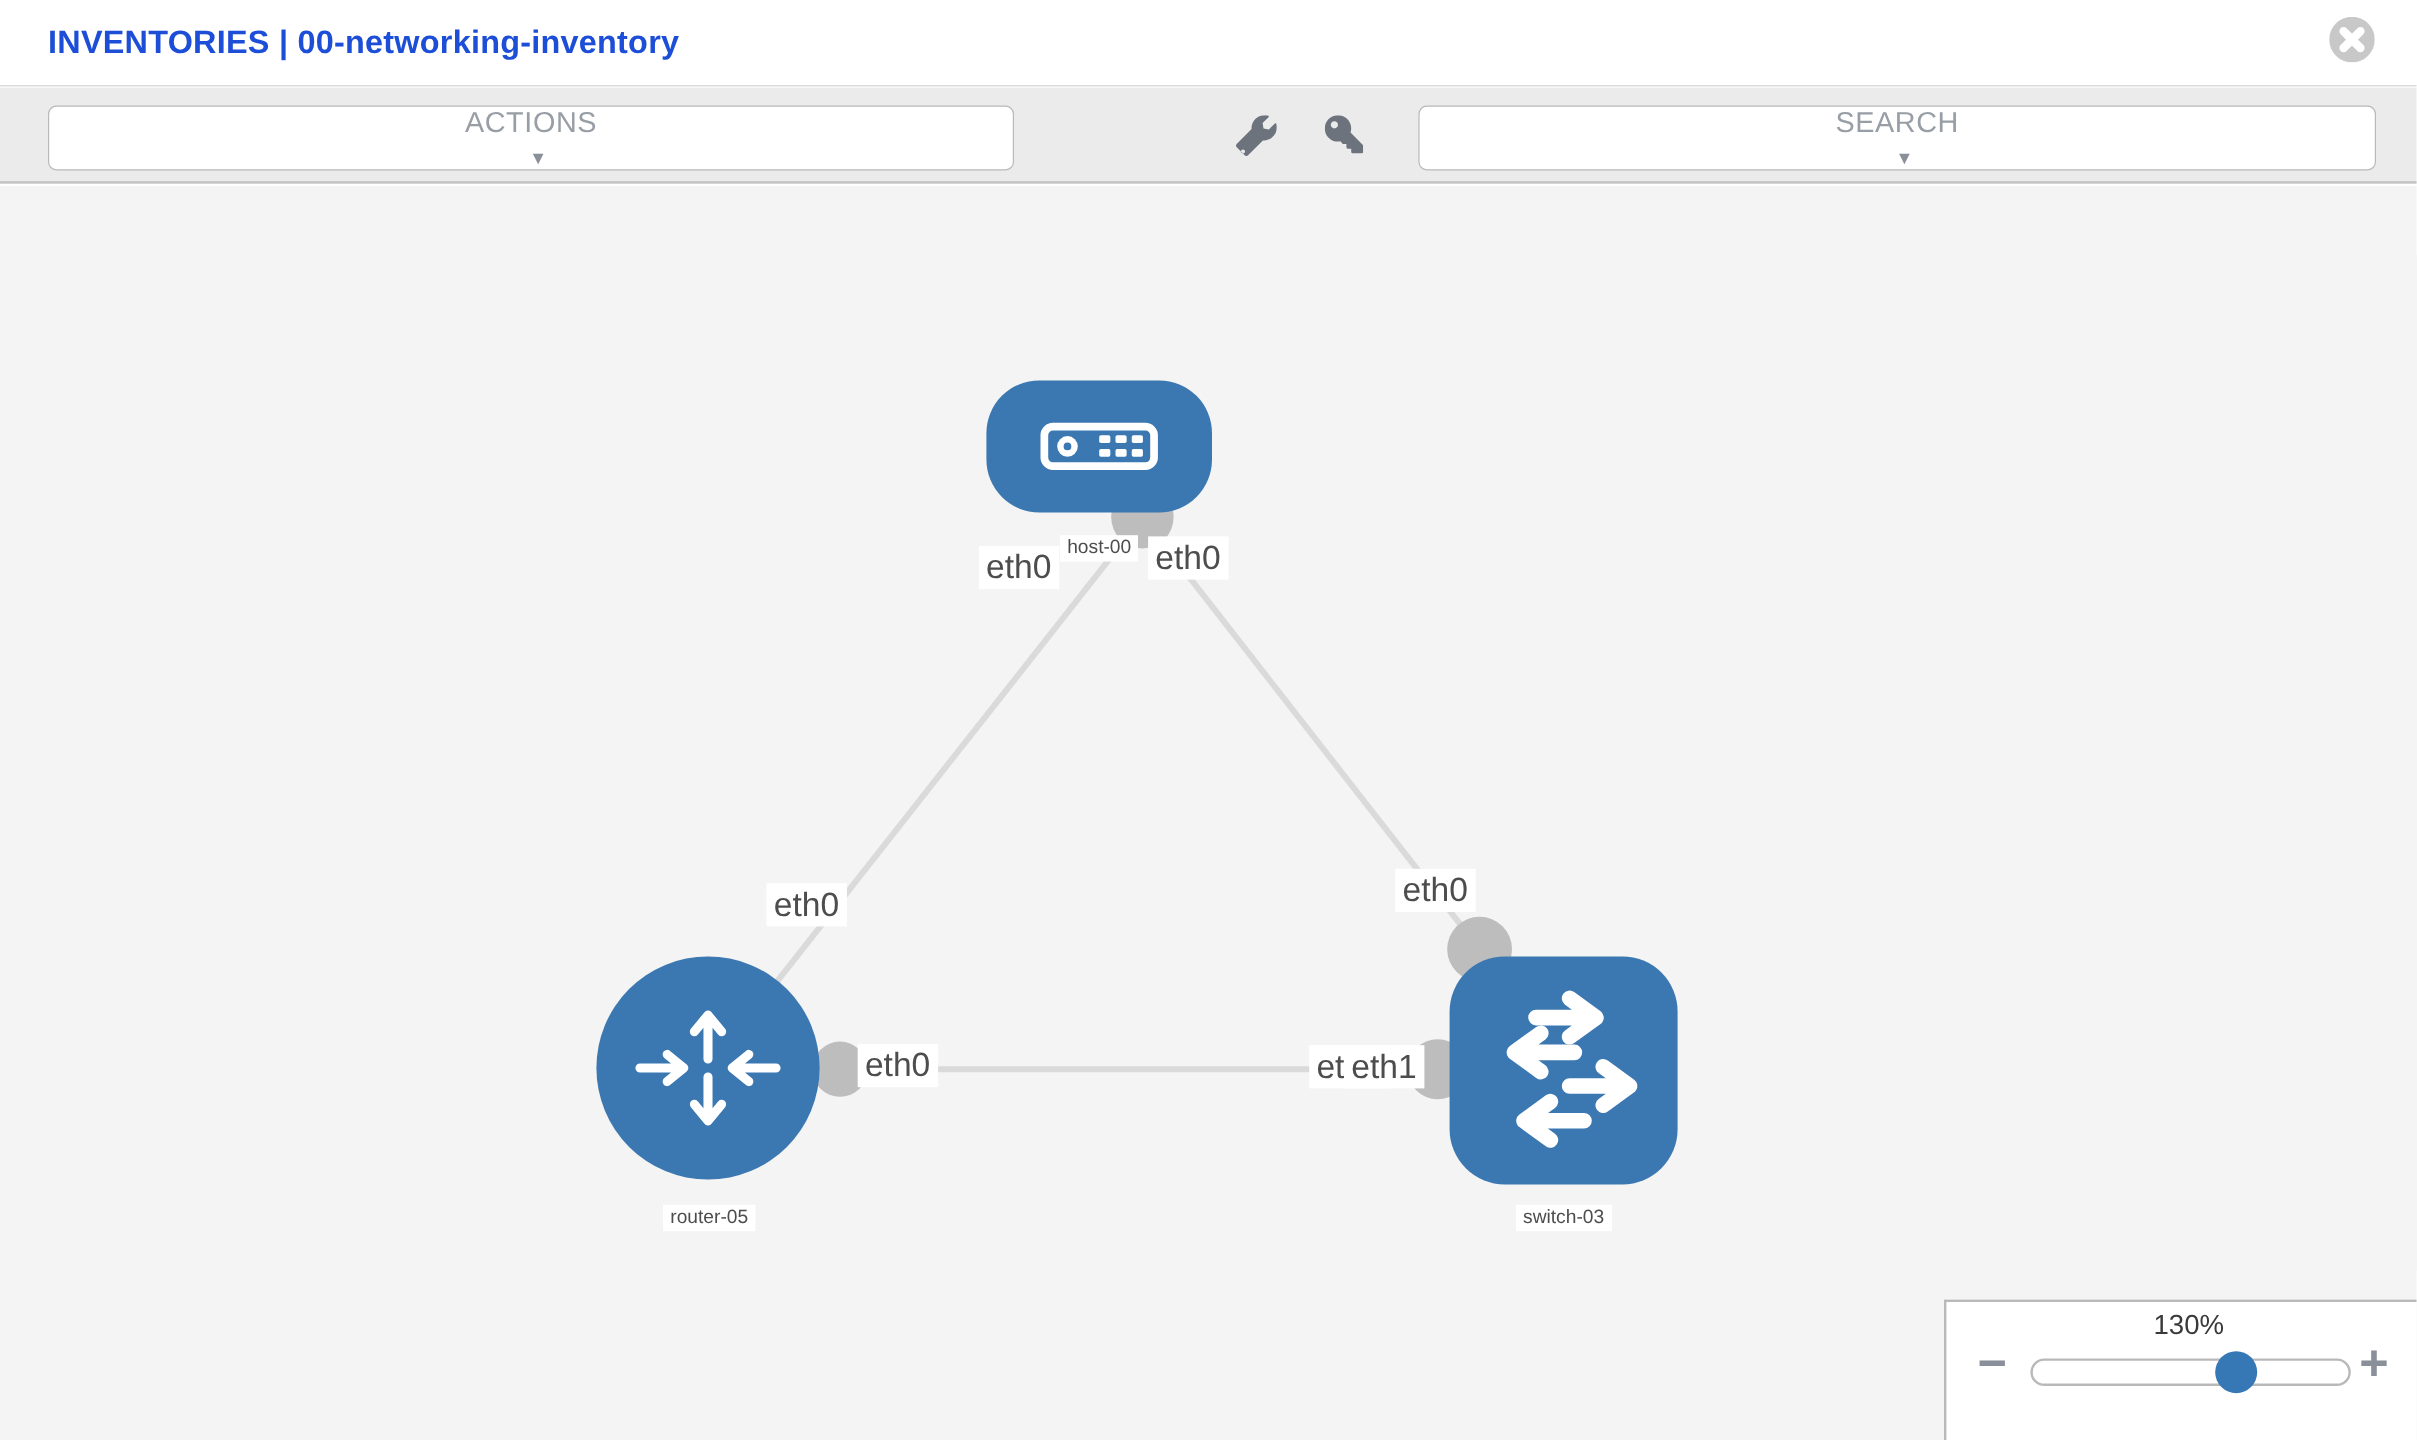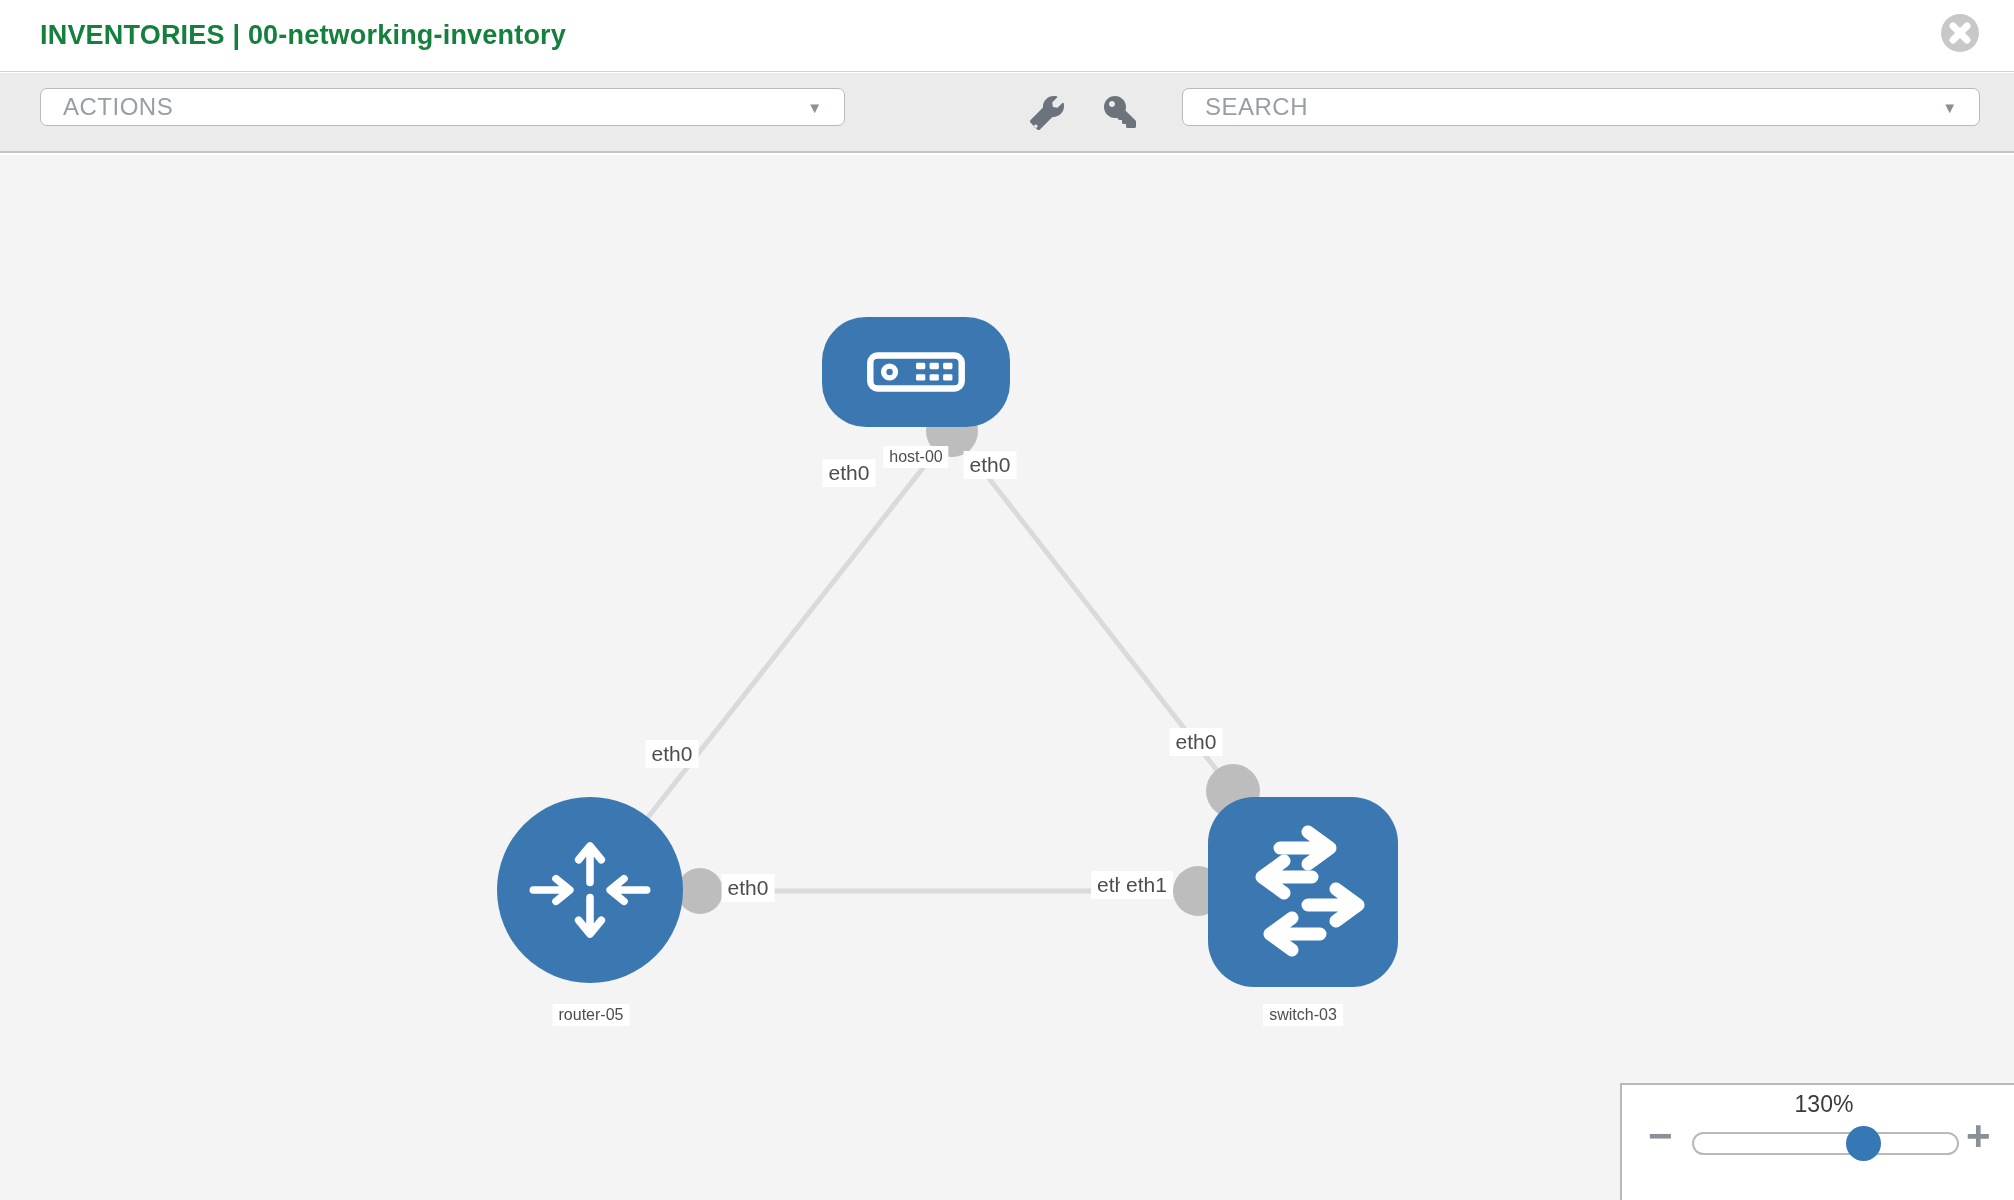--- a/index.html
+++ b/index.html
@@ -4,49 +4,49 @@
 <style>
   * { margin:0; padding:0; box-sizing:border-box; }
   html,body { background:#fff; }
   body { font-family:"Liberation Sans", sans-serif; }
   .app { position:relative; width:2014px; height:1200px; overflow:hidden; background:#fff; }
 
   
   .hdr { position:absolute; left:0; top:0; width:2014px; height:72px; background:#fff;
          border-bottom:1px solid #d2d2d2; }
   .hdr h1 { position:absolute; left:40px; top:20px; font-size:27px; font-weight:bold;
-            color:#15803d; letter-spacing:0.2px; }
+            color:#1d4ed8; letter-spacing:0.2px; }
   .close-btn { position:absolute; left:1941px; top:14px; width:38px; height:38px; cursor:pointer; }
 
   
   .toolbar { position:absolute; left:0; top:73px; width:2014px; height:80px; background:#ebebeb;
              border-bottom:2px solid #c3c3c3; }
-  .select-box { position:absolute; top:15px; height:38px; background:#fff;
+  .select-box { position:absolute; top:15px; height:54px; background:#fff;
                 border:1px solid #b9b9b9; border-radius:7px; display:flex; align-items:center;
-                padding:0 22px; cursor:pointer; }
+                padding:0 22px; cursor:pointer;flex-direction:column; }
   .select-box .lbl { font-size:24px; color:#989ea6; letter-spacing:0.5px; flex:1; }
   .select-box .caret { font-size:15px; color:#8a9099; margin-left:12px; }
   .actions-box { left:40px;  width:805px; }
   .search-box  { left:1182px; width:798px; }
   .tool-icons { position:absolute; left:1030px; top:0; height:80px; display:flex; align-items:center; gap:40px; }
   .tool-icons .ticon { width:34px; height:34px; display:inline-block; cursor:pointer; }
 
   
   .canvas { position:absolute; left:0; top:155px; width:2014px; height:1045px; background:#f4f4f4; overflow:hidden; }
   .links-layer { position:absolute; left:0; top:0; }
 
   .node { position:absolute; background:#3b78b2; display:flex; align-items:center; justify-content:center; cursor:grab; }
   .node-host   { left:822px; top:162px; width:188px; height:110px; border-radius:44px; }
   .node-router { left:497px; top:642px; width:186px; height:186px; border-radius:50%; }
   .node-switch { left:1208px; top:642px; width:190px; height:190px; border-radius:46px; }
 
   .chip { position:absolute; background:#fff; color:#4d4d4d; white-space:nowrap;
           transform:translate(-50%,-50%); padding:2px 6px; }
   .chip-lg { font-size:16px; }
-  .chip-sm { font-size:21px; }
+  .chip-sm { font-size:28px; }
   .chip-abs { transform:none; }
 
   
   .zoom-panel { position:absolute; left:1620px; top:928px; width:420px; height:140px;
                 background:#fff; border:2px solid #b9b9b9; }
   .zoom-level { position:absolute; left:0; top:6px; width:404px; text-align:center;
                 font-size:23px; color:#3a3a3a; }
   .zoom-minus, .zoom-plus { position:absolute; top:30px; font-size:42px; font-weight:bold;
                 color:#8a9099; cursor:pointer; line-height:42px; }
   .zoom-minus { left:26px; }

